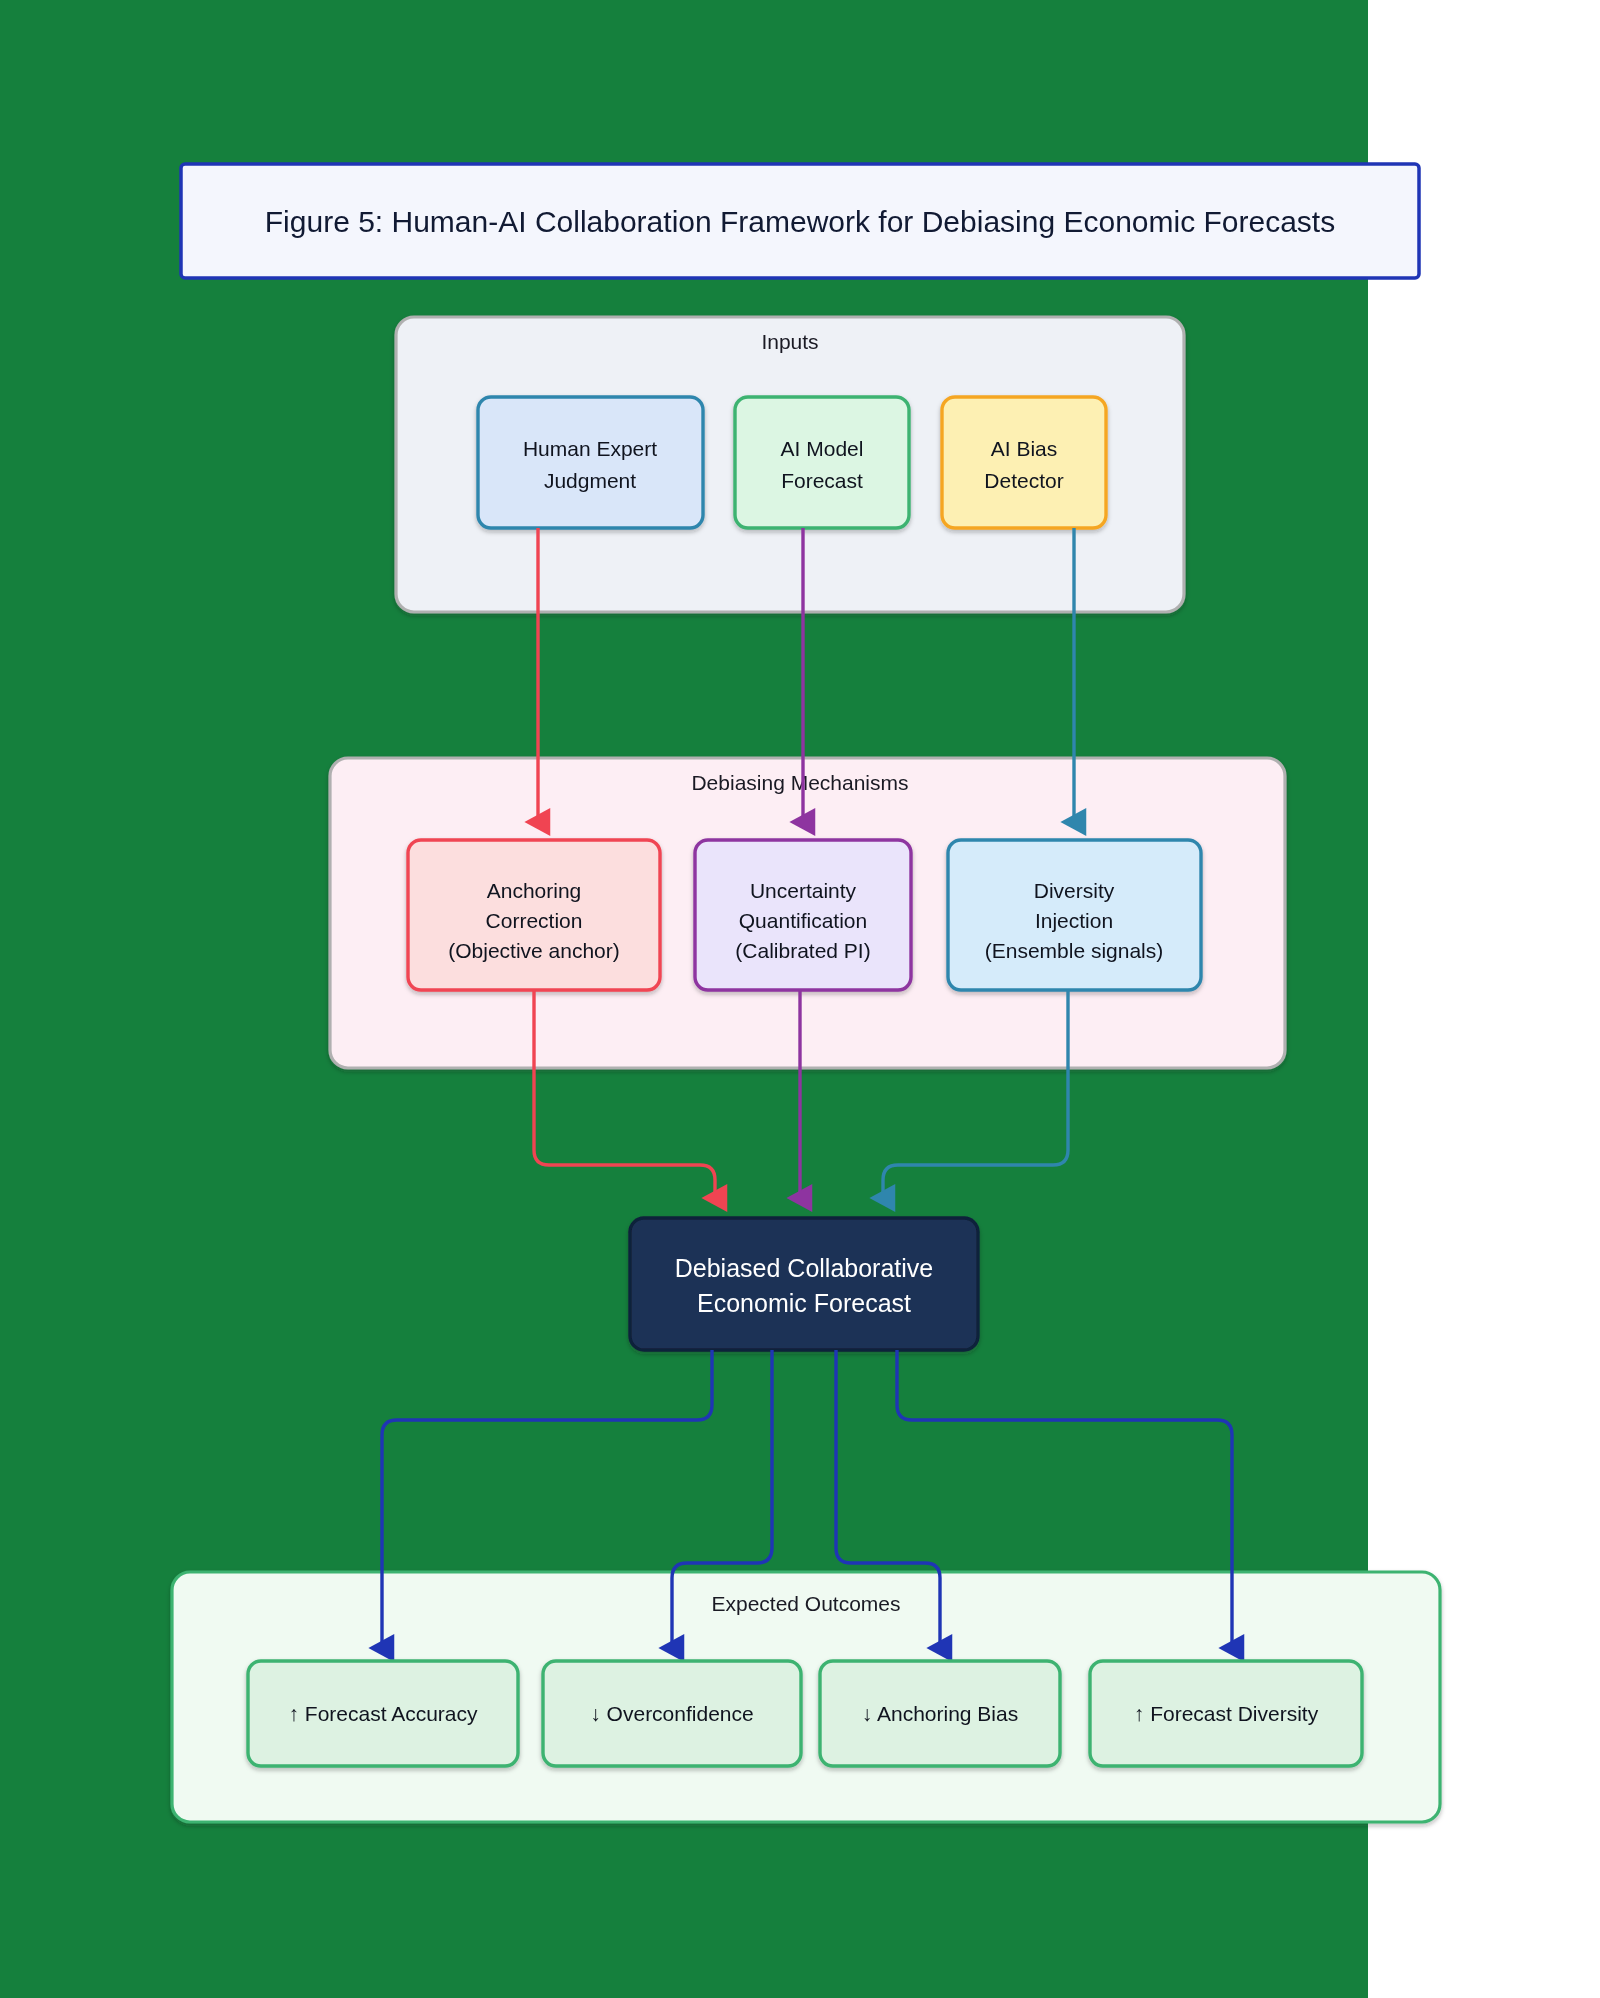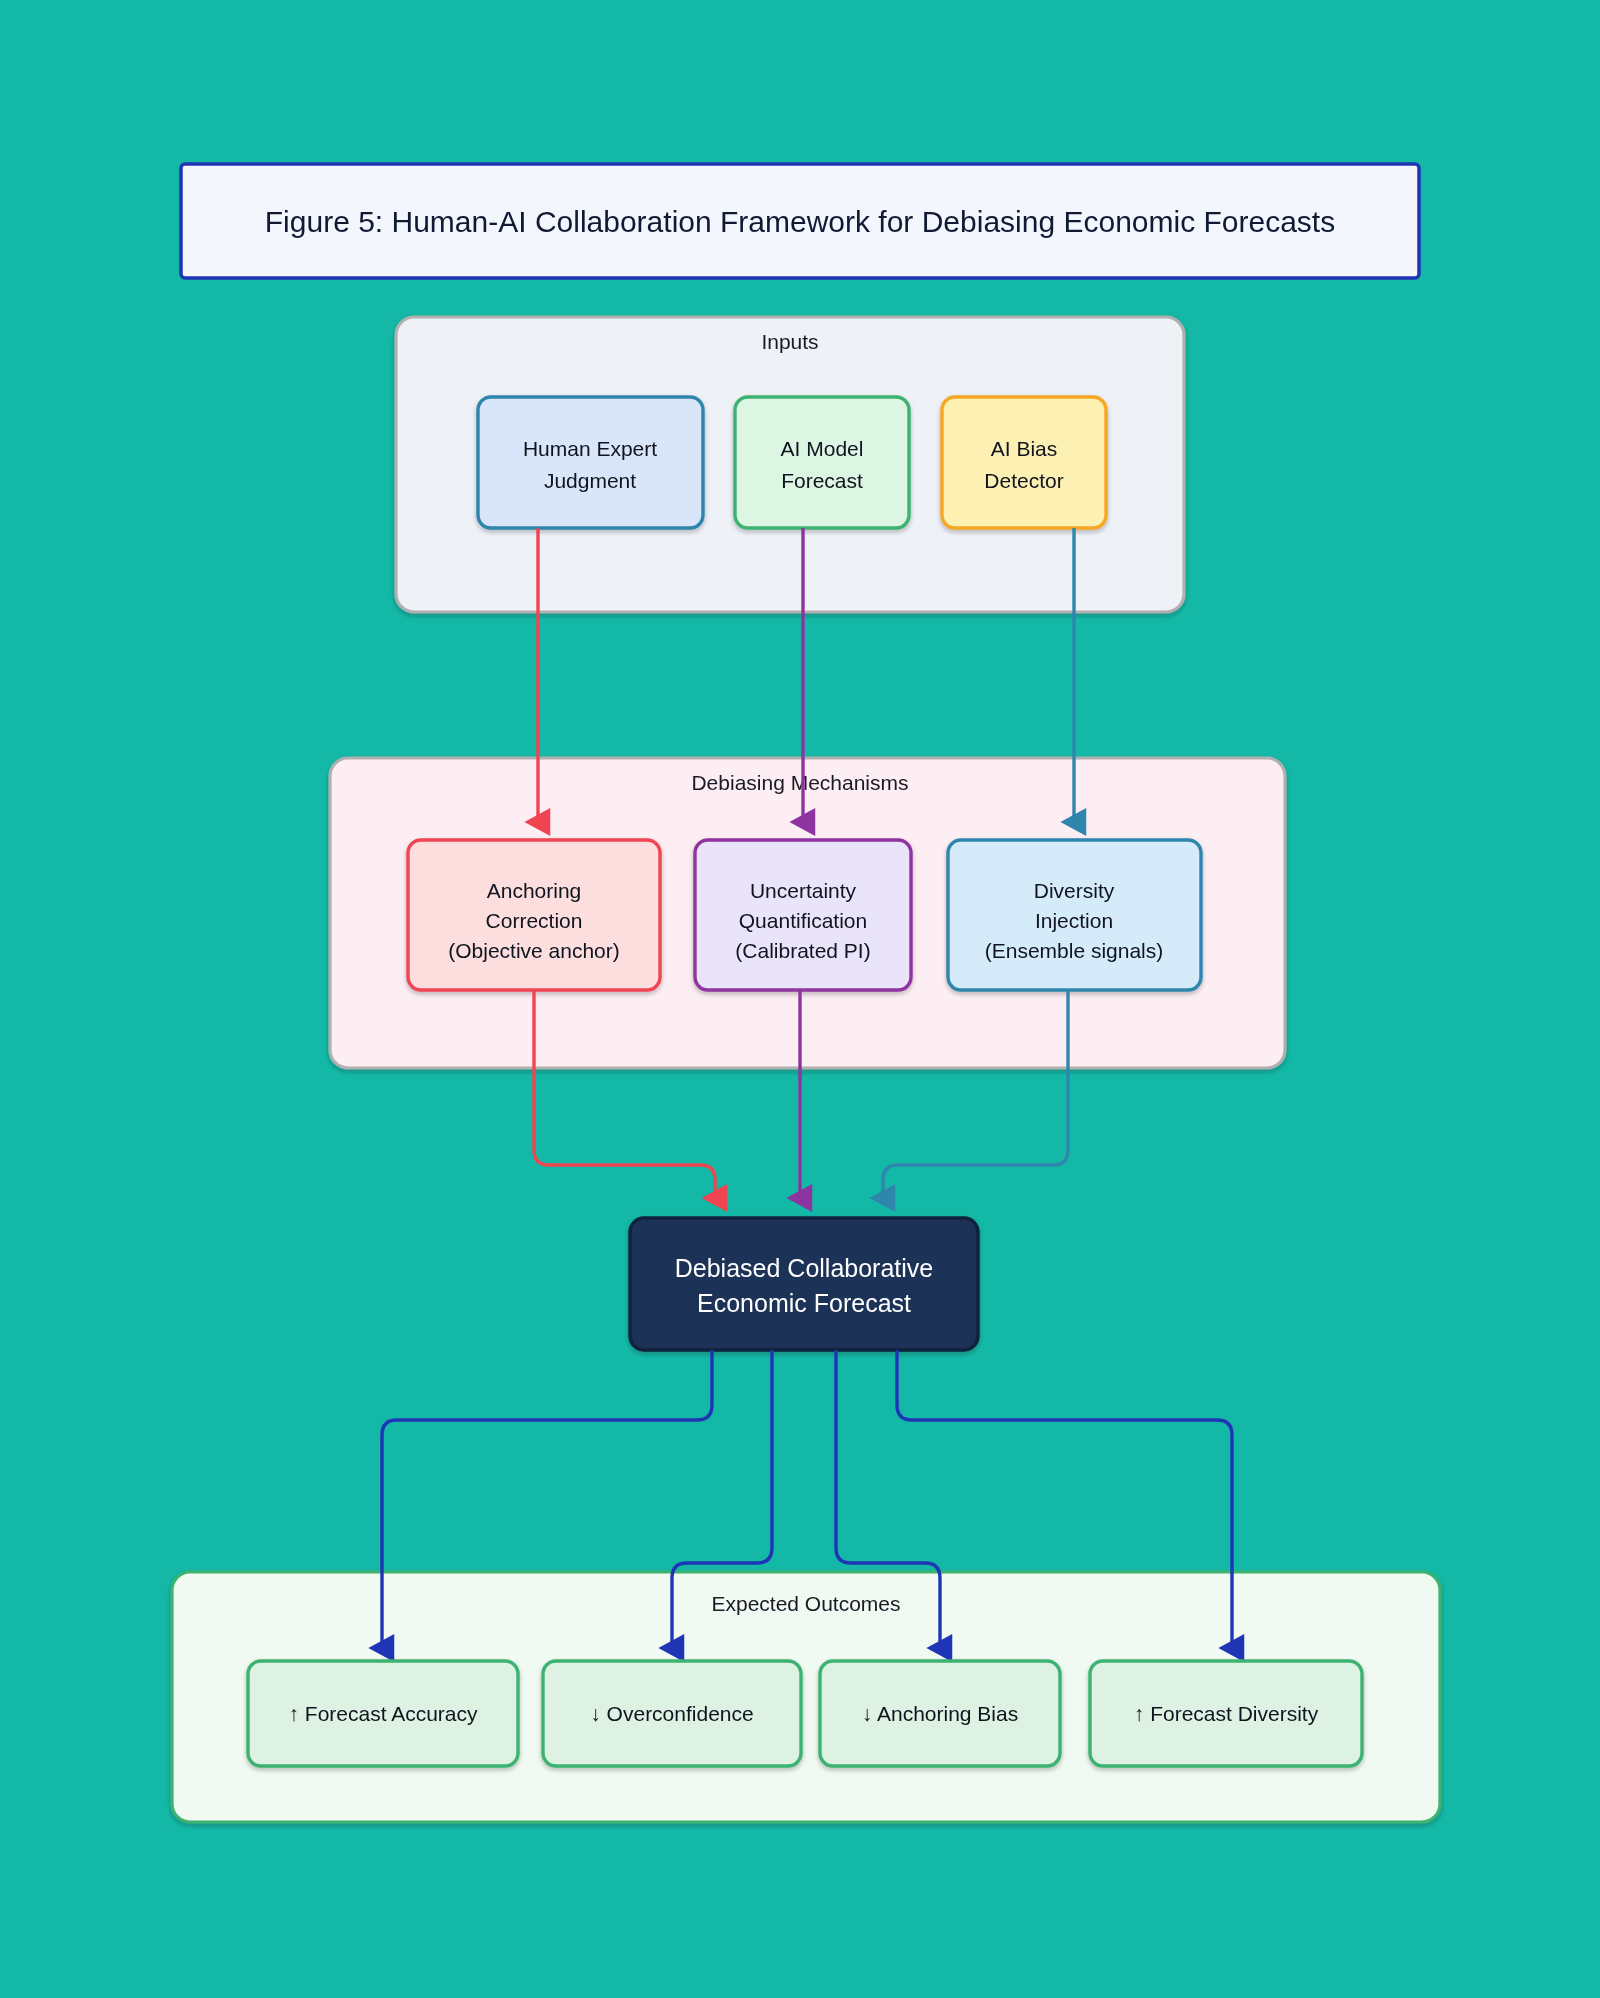--- a/index.html
+++ b/index.html
@@ -1,17 +1,17 @@
 <!DOCTYPE html>
 <html><head>
 <meta charset="utf-8">
 <style>
   html,body{margin:0;padding:0;background:#ffffff;}
   body{width:1600px;height:1998px;font-family:"Liberation Sans",sans-serif;overflow:hidden;}
-  #stage{position:relative;width:1600px;height:1998px;background:#14b8a6;}
+  #stage{position:relative;width:1368px;height:1998px;background:#15803d;}
   svg{display:block;}
   .ttl-text{font-size:30px;fill:#111a33;}
   .grp-text{font-size:21px;fill:#1a1a24;}
   .node-text{font-size:21px;fill:#10141f;}
   .node-text-lg{font-size:25px;fill:#ffffff;}
   .out-text{font-size:21px;fill:#10141f;}
   .edge{fill:none;stroke-width:3.4;}
   .edge-blue{fill:none;stroke:#1f35b5;stroke-width:3.4;}
 </style>
 </head>

